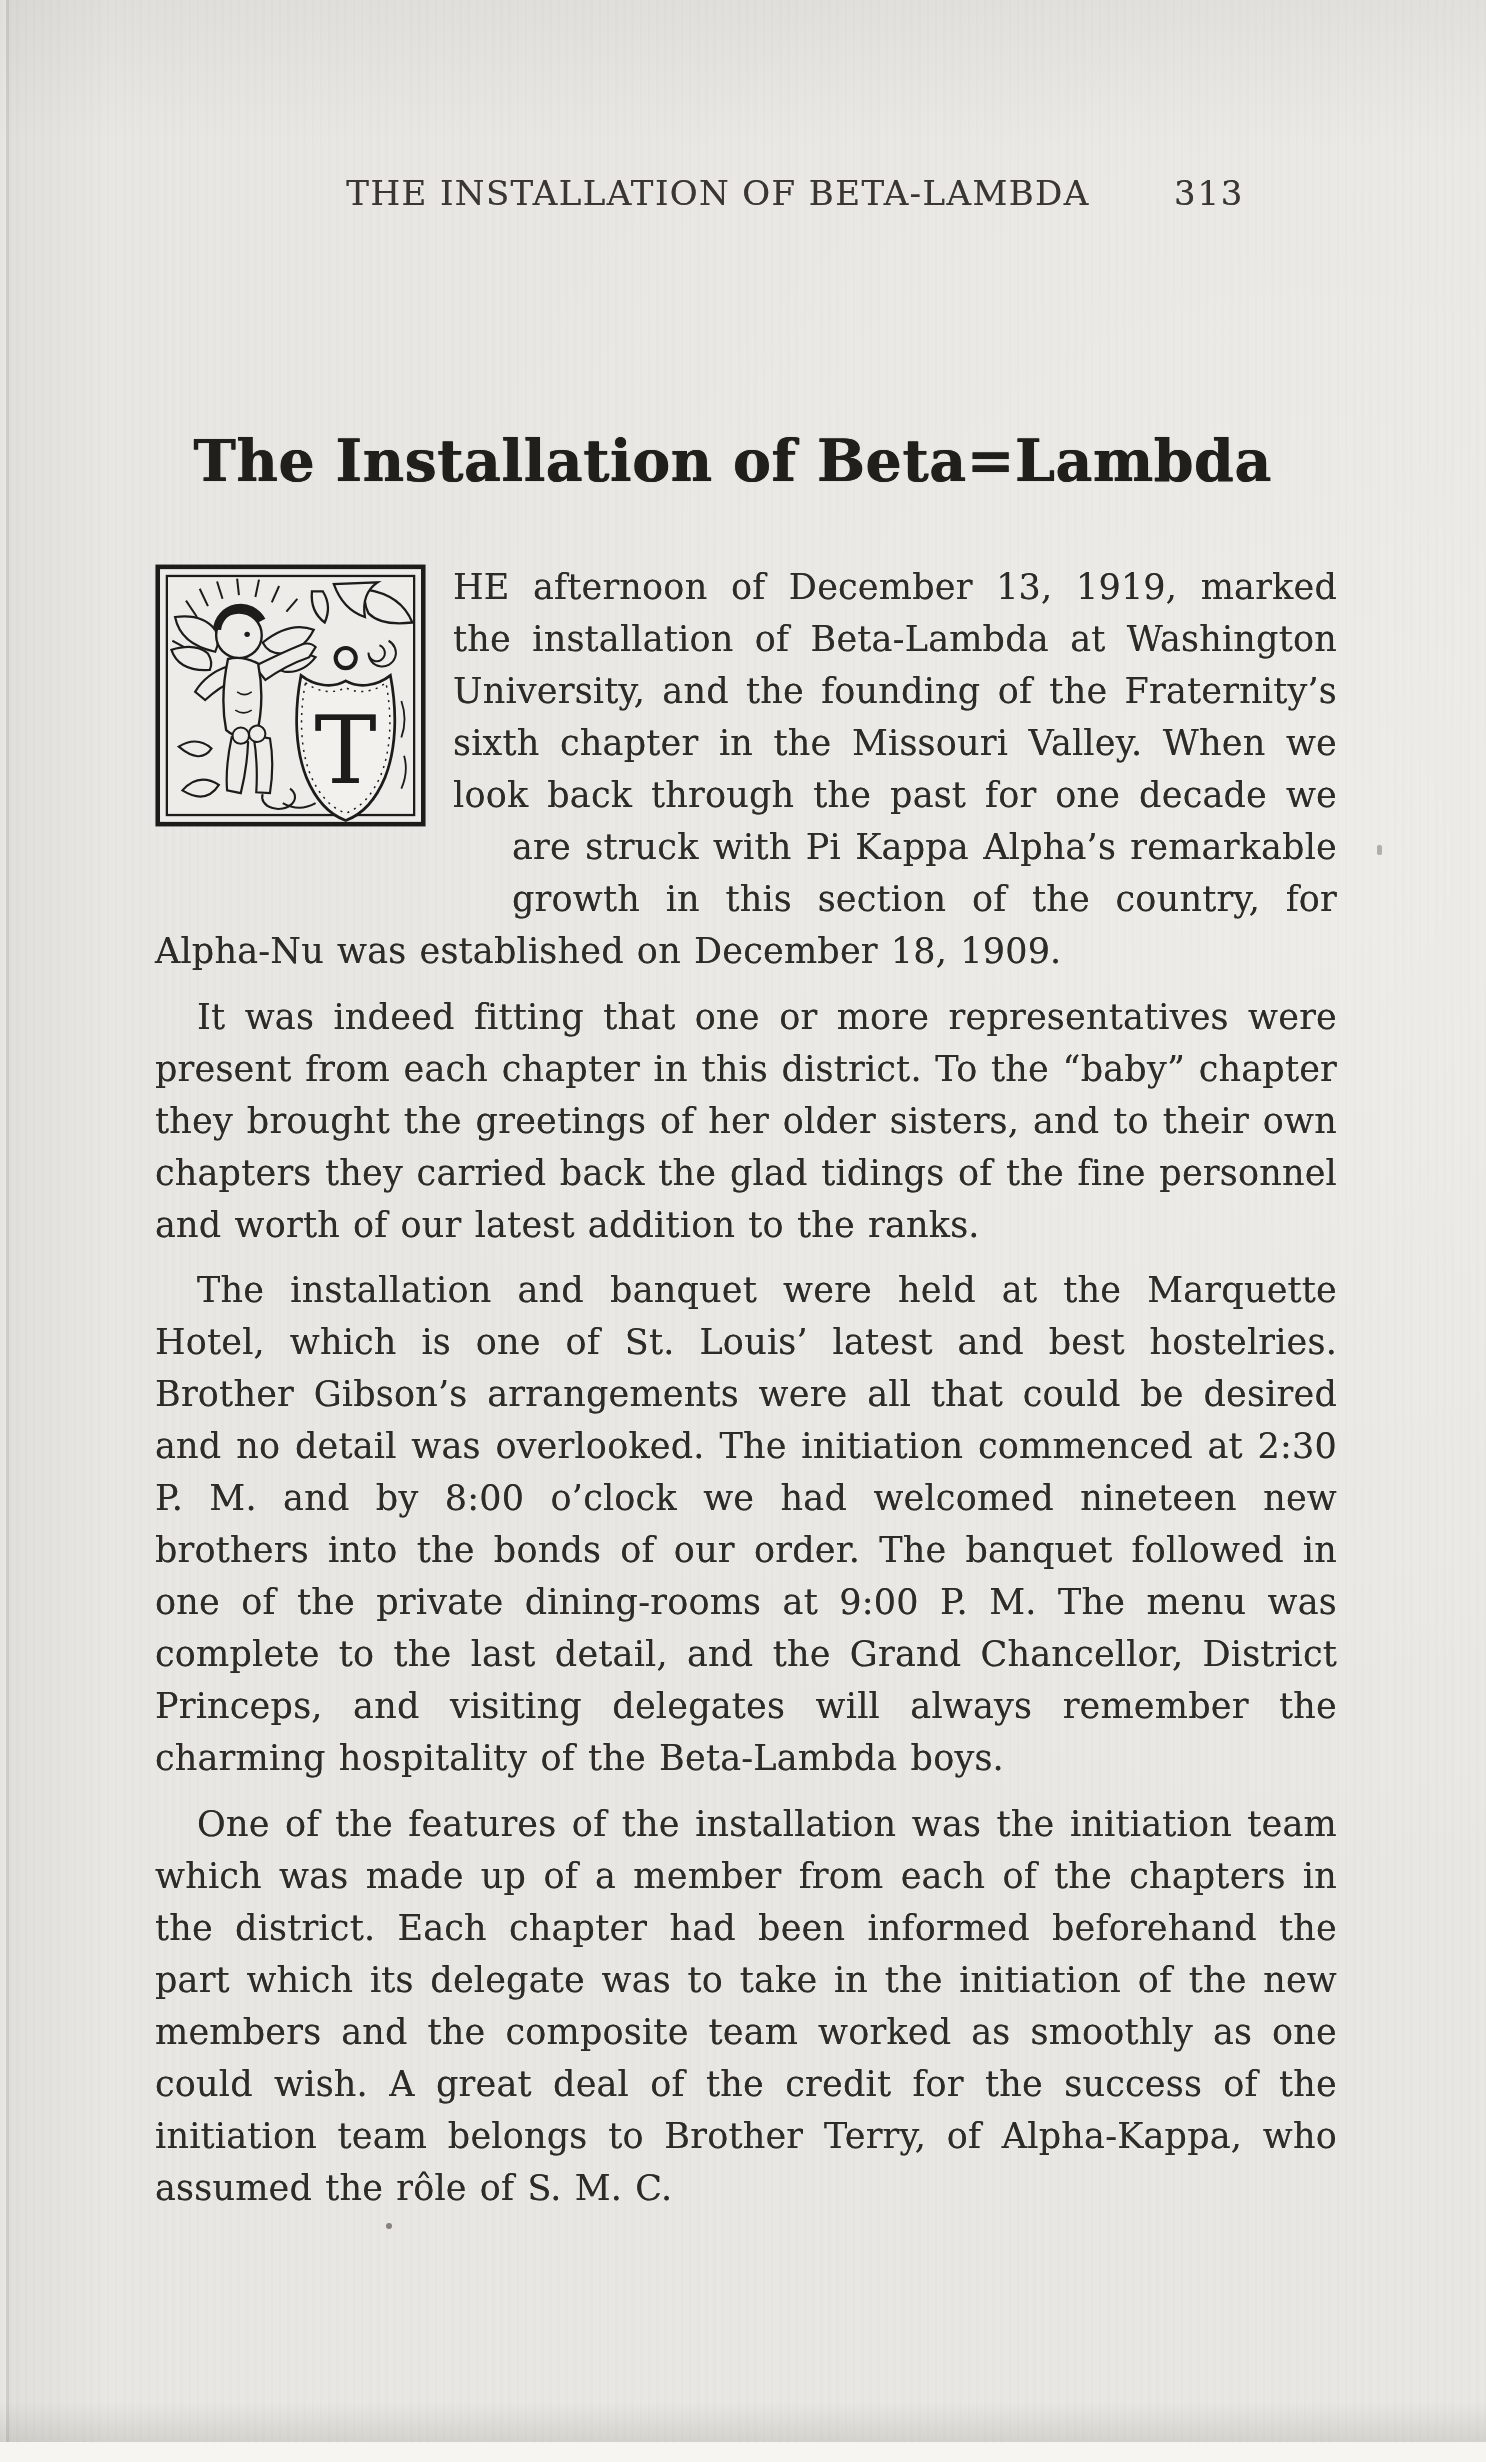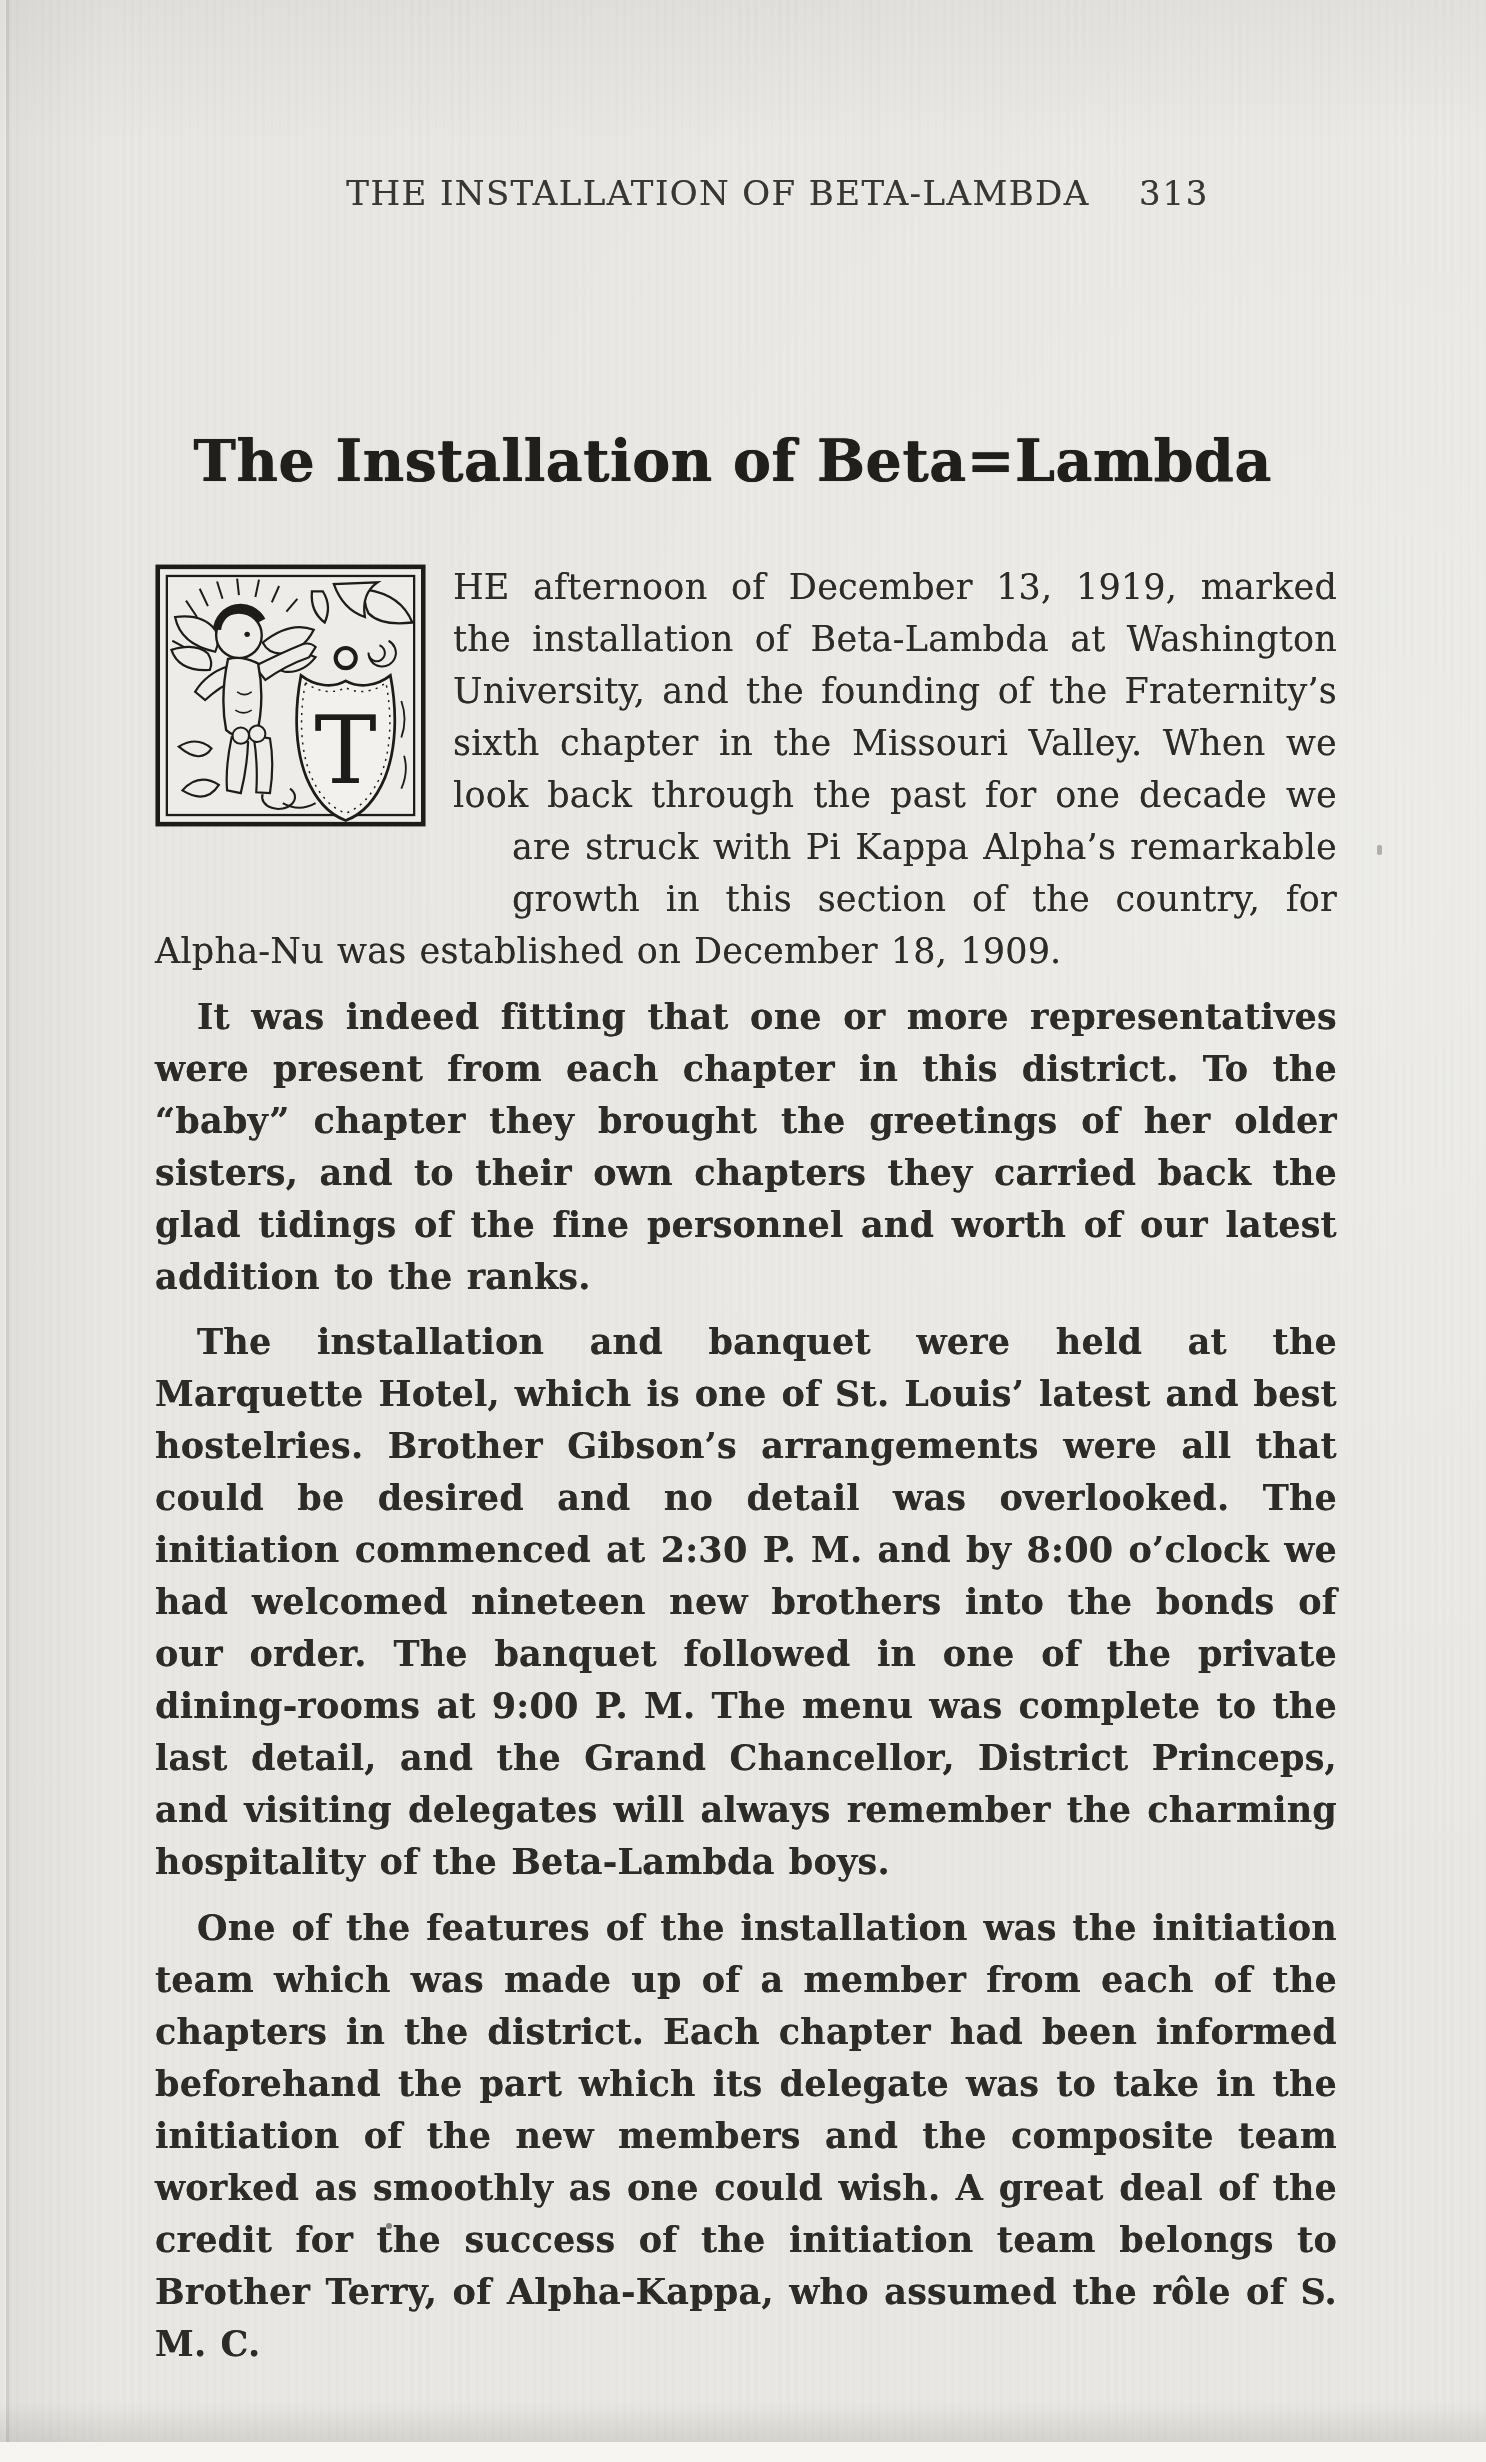--- a/index.html
+++ b/index.html
@@ -33,39 +33,39 @@
     position:absolute; left:0; right:0; top:2442px; height:20px;
     background:#f6f5f1;
   }
   .running-header {
     position:absolute; top:173px; left:0; width:1487px;
     text-align:center; transform:translateX(-25.5px);
     font-size:34px; letter-spacing:1.4px; color:#3a3733;
     text-shadow:0 0 0.5px rgba(58,55,51,0.6);
   }
   .page-number {
-    position:absolute; top:173px; left:1139px;
+    position:absolute; top:173px; left:1174px;
     font-size:34px; letter-spacing:1.8px; color:#3a3733;
     text-shadow:0 0 0.5px rgba(58,55,51,0.6);
   }
   .article-title {
     position:absolute; top:427px; left:0; width:1487px;
     text-align:center; transform:translateX(-11px);
     font-size:57px; font-weight:bold; color:#201f1c;
     letter-spacing:0.5px;
     text-shadow:0.5px 0 0 #201f1c, 0 0 0.9px rgba(32,31,28,0.5);
   }
   .content {
     position:absolute; top:561px; left:155px; width:1182px;
     font-size:35px; line-height:52px; text-align:justify;
     color:#2d2b28; word-spacing:1.8px; letter-spacing:0.2px;
     text-shadow:0 0 0.5px rgba(45,43,40,0.65);
   }
   .content p { margin:0; padding:0; }
-  .content p + p { margin-top:13.7px; text-indent:42px;font-weight:bold; }
+  .content p + p { margin-top:13.7px; text-indent:42px; }
   .initial-float {
     float:left; width:271px; height:263px;
     margin:2.7px 27px 0 0;
   }
   .initial-float svg { display:block; width:271px; height:263px; }
   .indent-spacer { float:left; clear:left; width:357px; height:75px; }
   .ink-speck-a {
     position:absolute; left:386px; top:2223px; width:6.4px; height:6.4px;
     border-radius:50%; background:rgba(52,49,44,0.55);
   }

